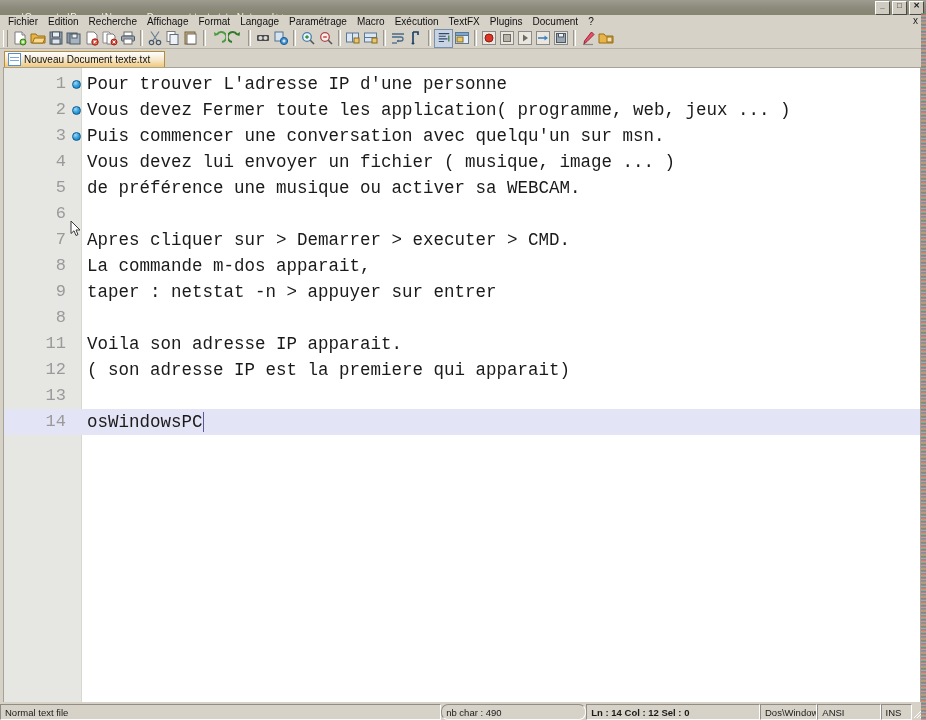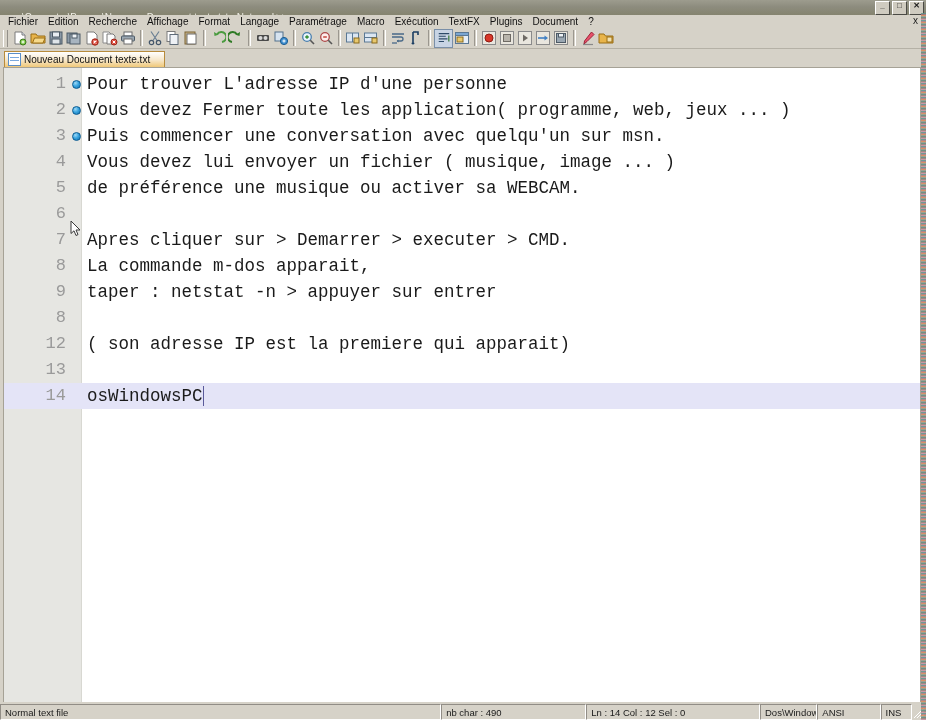--- a/index.html
+++ b/index.html
@@ -556,35 +556,36 @@
         <div class="row"><div class="lnum">1</div><div class="bookmark"></div><div class="ltext">Pour trouver L'adresse IP d'une personne</div></div>
         <div class="row"><div class="lnum">2</div><div class="bookmark"></div><div class="ltext">Vous devez Fermer toute les application( programme, web, jeux ... )</div></div>
         <div class="row"><div class="lnum">3</div><div class="bookmark"></div><div class="ltext">Puis commencer une conversation avec quelqu'un sur msn.</div></div>
         <div class="row"><div class="lnum">4</div><div class="ltext">Vous devez lui envoyer un fichier ( musique, image ... )</div></div>
         <div class="row"><div class="lnum">5</div><div class="ltext">de préférence une musique ou activer sa WEBCAM.</div></div>
         <div class="row"><div class="lnum">6</div><div class="ltext"></div></div>
         <div class="row"><div class="lnum">7</div><div class="ltext">Apres cliquer sur &gt; Demarrer &gt; executer &gt; CMD.</div></div>
         <div class="row"><div class="lnum">8</div><div class="ltext">La commande m-dos apparait,</div></div>
         <div class="row"><div class="lnum">9</div><div class="ltext">taper : netstat -n &gt; appuyer sur entrer</div></div>
         <div class="row"><div class="lnum">8</div><div class="ltext"></div></div>
+        <div class="row"><div class="lnum">11</div><div class="ltext">Voila son adresse IP apparait.</div></div>
         <div class="row"><div class="lnum">12</div><div class="ltext">( son adresse IP est la premiere qui apparait)</div></div>
         <div class="row"><div class="lnum">13</div><div class="ltext"></div></div>
         <div class="row active"><div class="lnum">14</div><div class="ltext">osWindowsPC</div><div class="caret" style="left: 199.05px;"></div></div>
       </div>
 
     <svg class="mouse-cursor" viewBox="0 0 12 18">
       <path d="M1 1 L1 13.5 L4 10.8 L6 15.5 L8 14.6 L6 10 L10 10 Z" fill="#ffffff" stroke="#3a3a3a" stroke-width="1"></path>
     </svg>
   </div>
 
   <div class="bottom-strip"></div>
   <div class="statusbar">
     <div class="sb-cell" style="width:447px;">Normal text file</div>
-    <div class="sb-cell" style="width:147px;">nb char : 490</div>
-    <div class="sb-cell" style="width:176px;">Ln : 14   Col : 12   Sel : 0</div>
+    <div class="sb-cell" style="width:147px;border-radius:7px;">nb char : 490</div>
+    <div class="sb-cell" style="width:176px;font-weight:bold;">Ln : 14   Col : 12   Sel : 0</div>
     <div class="sb-cell" style="width:58px;">Dos\Windows</div>
     <div class="sb-cell" style="width:64px;">ANSI</div>
     <div class="sb-cell" style="width:32px;">INS</div>
     <div class="sb-grip"></div>
   </div>
 
   <div class="noise-edge"></div>
 </div>
 
 </body></html>

